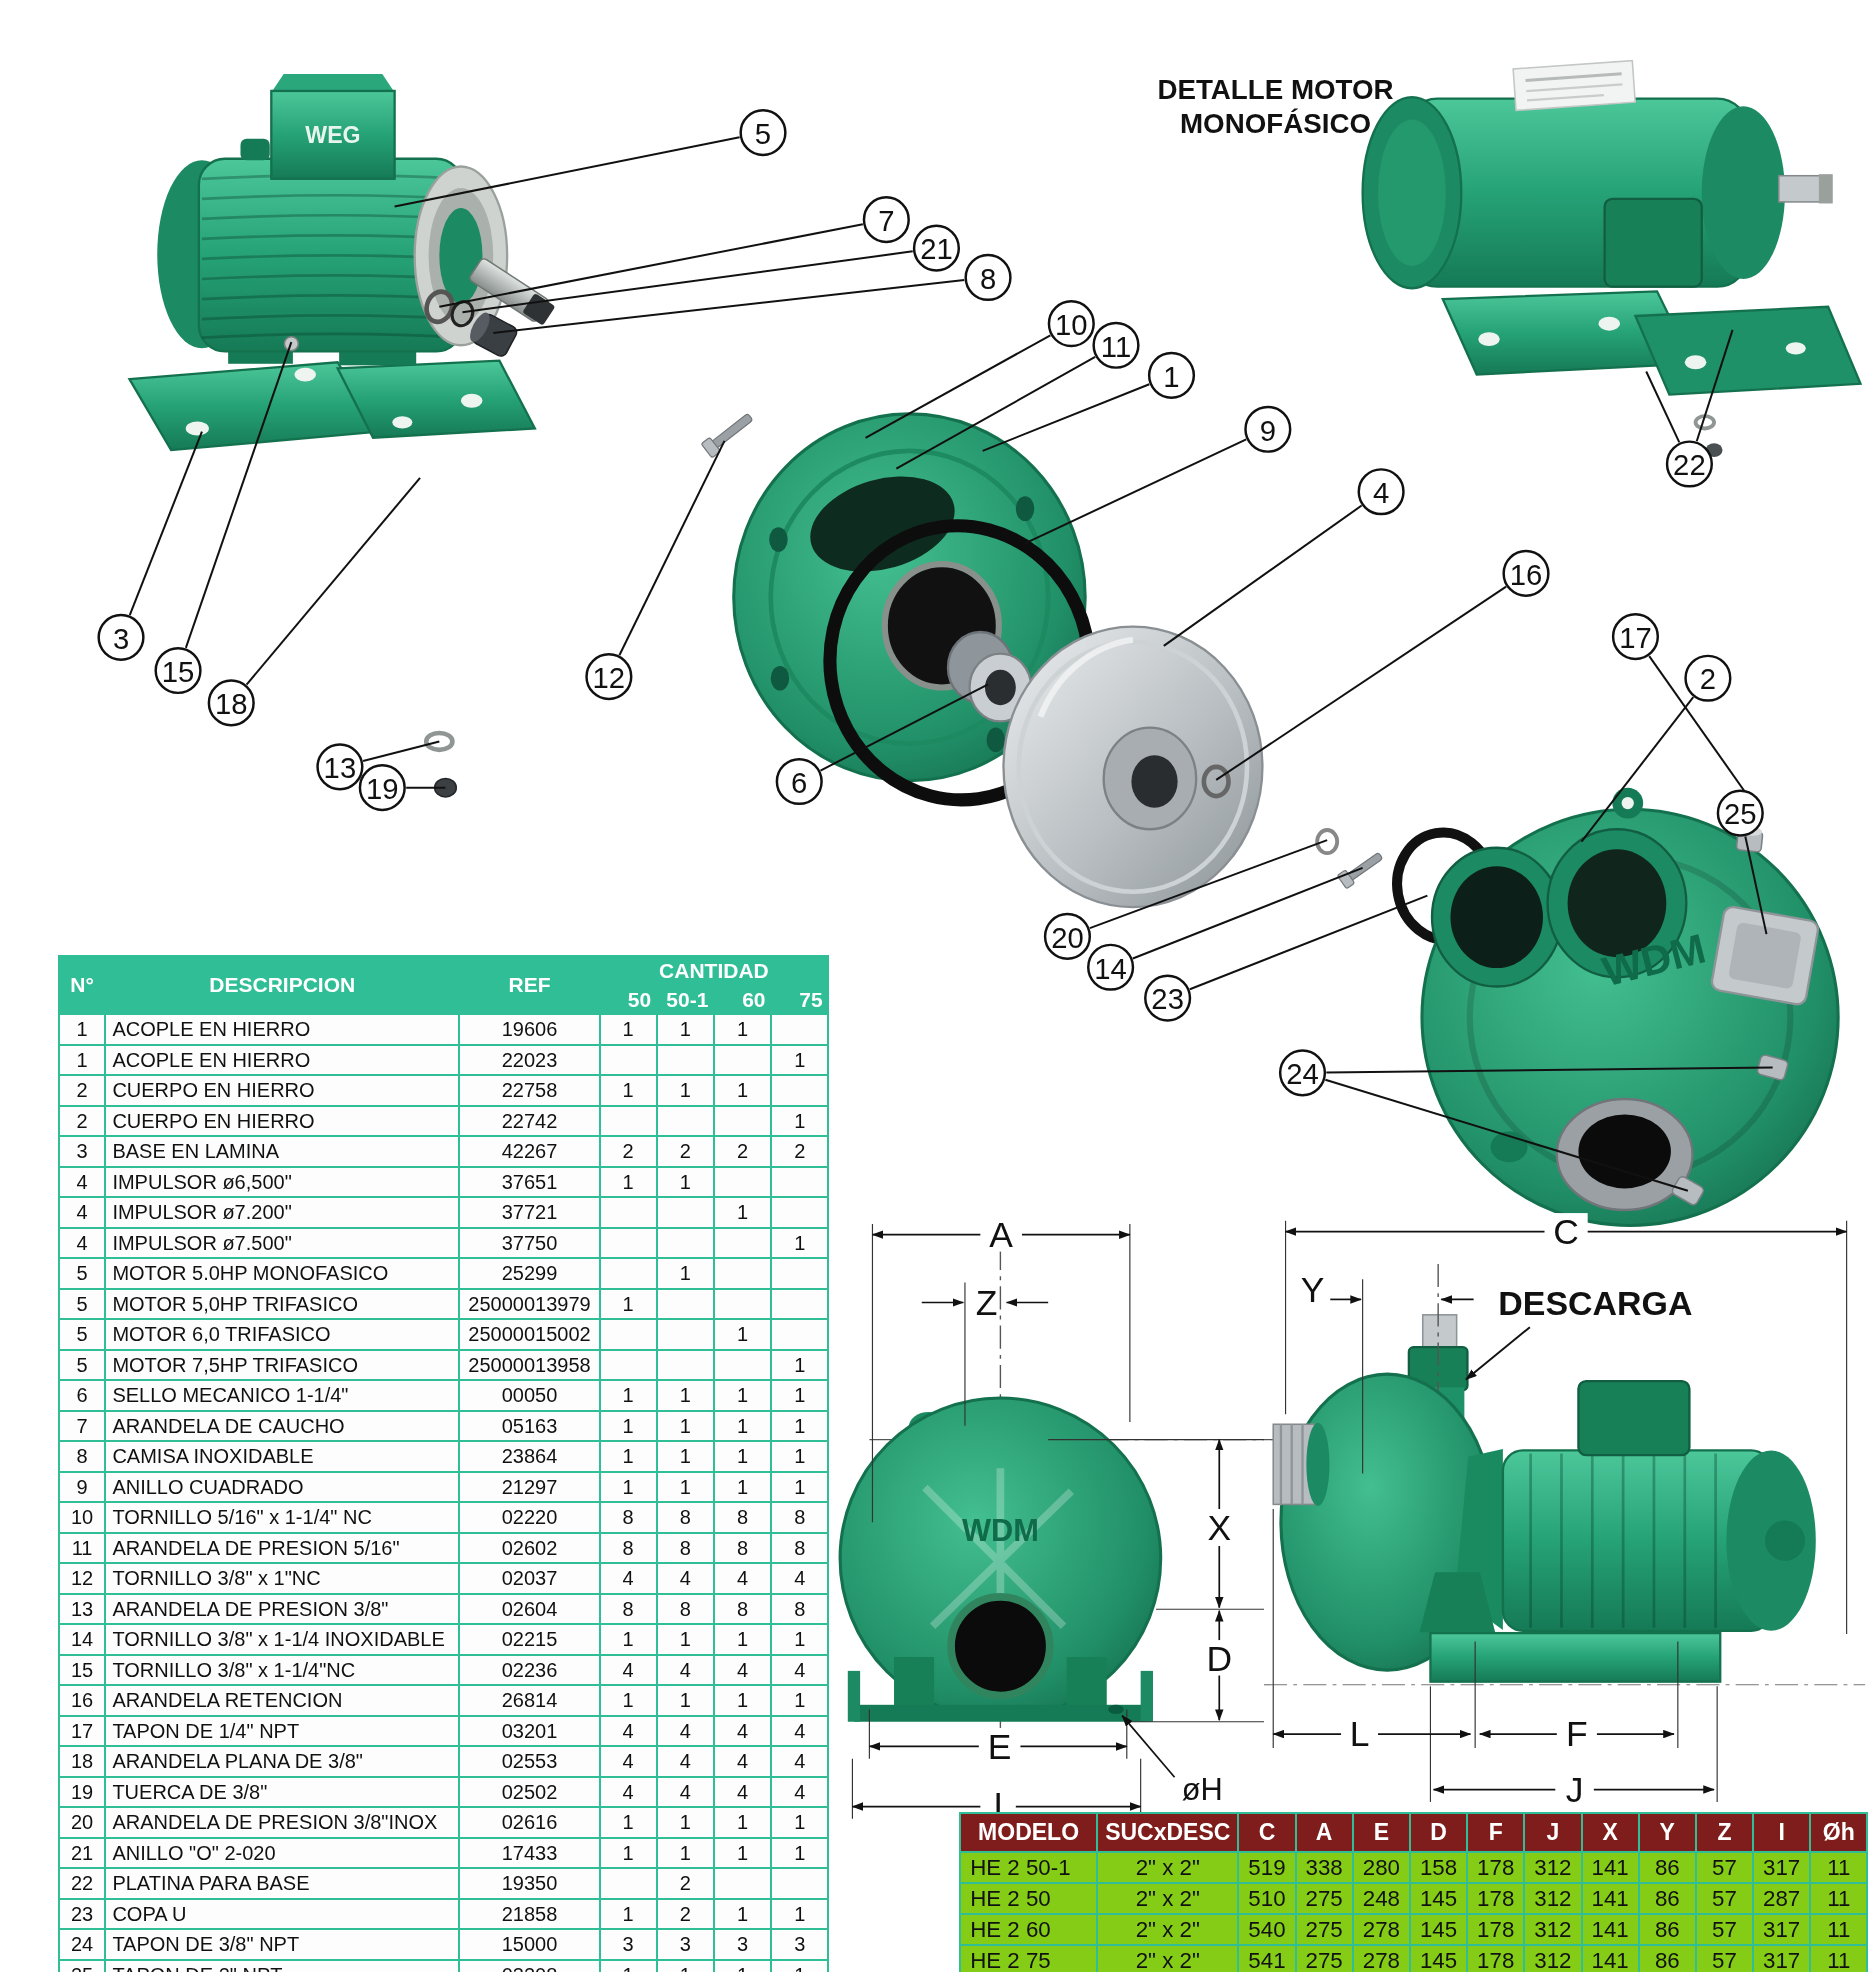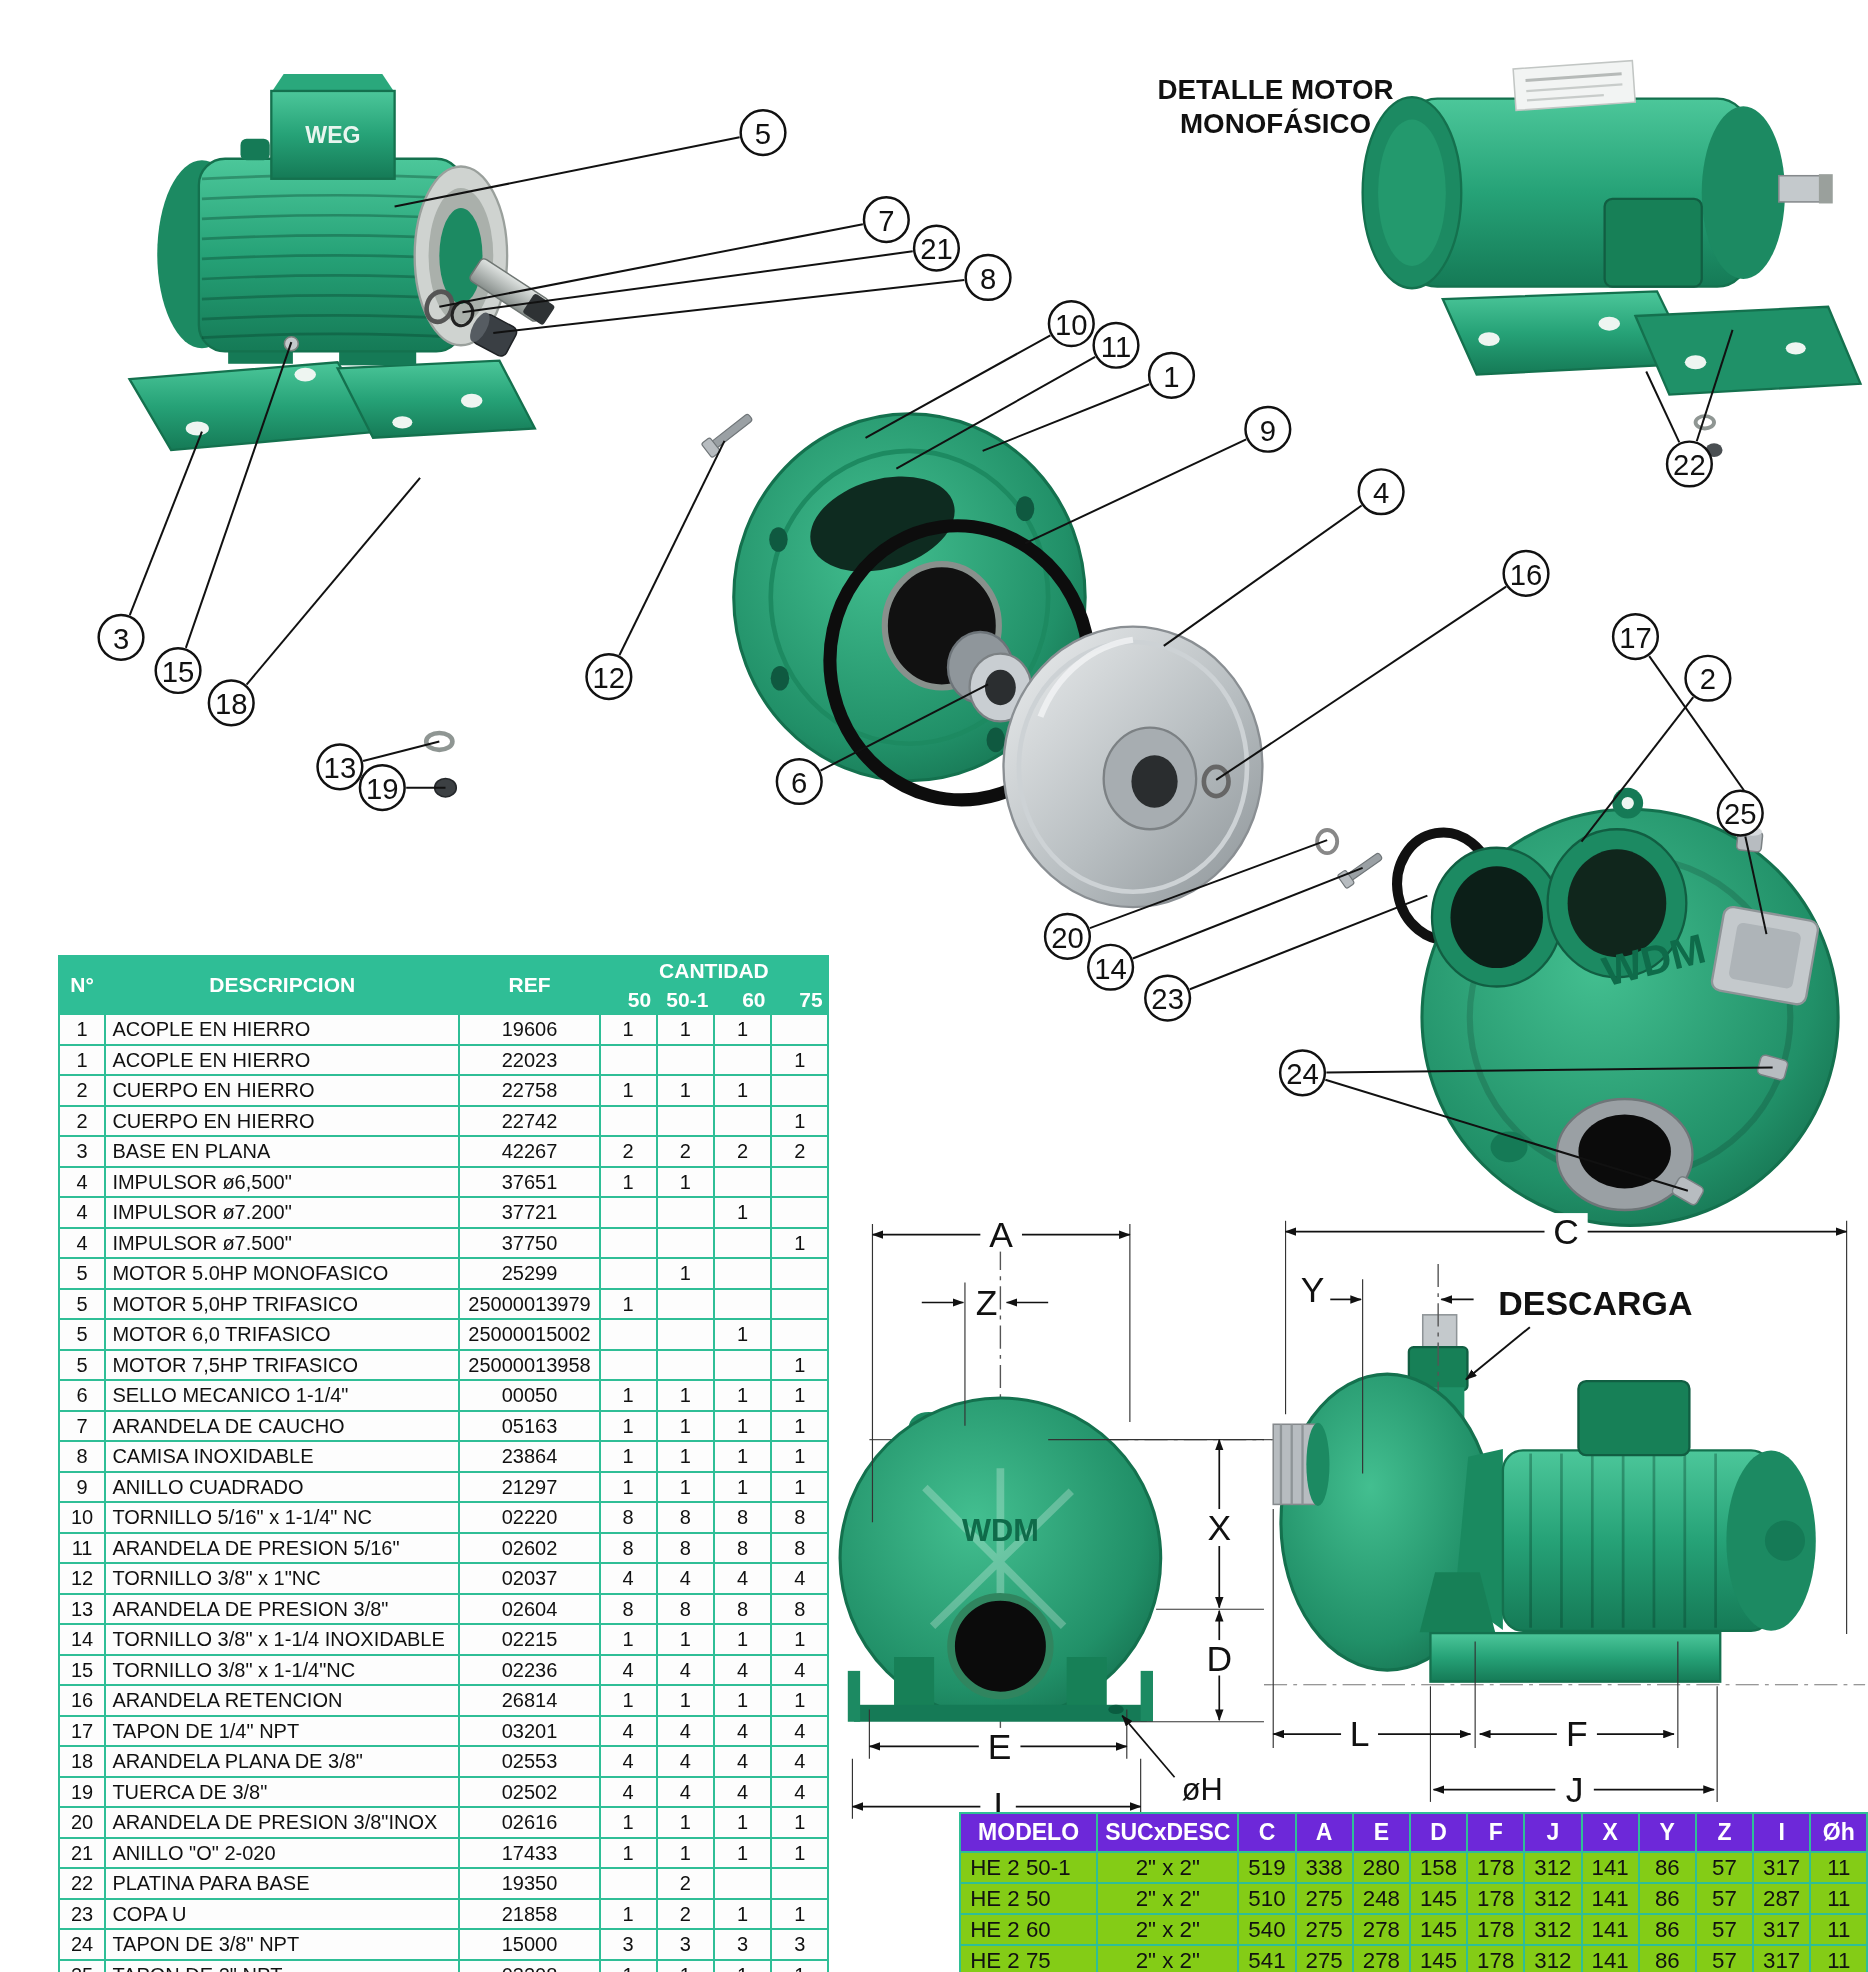--- a/index.html
+++ b/index.html
@@ -12,21 +12,21 @@
   table{border-collapse:collapse;position:absolute;background:#fff;table-layout:fixed;}
   #parts-table{left:58px;top:955px;border:2.3px solid #2fbe96;}
   #parts-table th{background:#2fbe96;color:#fff;font-size:21px;font-weight:bold;
      border:2.3px solid #2fbe96;padding:1.5px 4.6px;}
   #parts-table thead th+th{border-left:2.3px solid #fff;}
   #parts-table thead tr+tr th{border-top:2.3px solid #fff;text-align:right;}
   #parts-table td{border:2.3px solid #2fbe96;font-size:20px;color:#111;height:28.5px;
      padding:0 6.2px;line-height:1;background:#fdfdfd;white-space:nowrap;overflow:hidden;}
   #parts-table td.c{text-align:center;padding:0 1.5px;}
   #dims-table{left:959px;top:1812px;border:2.3px solid #2fbe96;}
-  #dims-table th{background:#6d28d9;color:#fff;font-size:23px;font-weight:bold;
+  #dims-table th{background:#7f1d1d;color:#fff;font-size:23px;font-weight:bold;
      border:2.3px solid #2fbe96;height:37px;padding:0 3.1px;margin-left:45px;}
   #dims-table thead th+th{border-left:2.3px solid #fff;}
   #dims-table td{border:2.3px solid #2fbe96;font-size:22.3px;color:#111;height:29px;
      text-align:center;padding:0 3.1px;background:#84cc16;white-space:nowrap;}
   #dims-table td.model{text-align:left;padding-left:9.2px;}
 </style>
 </head>
 <body>
 
 <div id="page">
@@ -507,21 +507,21 @@
           <td class="c">2</td>
           <td>CUERPO EN HIERRO</td>
           <td class="c">22742</td>
           <td class="c"></td>
           <td class="c"></td>
           <td class="c"></td>
           <td class="c">1</td>
         </tr>
         <tr>
           <td class="c">3</td>
-          <td>BASE EN PLANA</td>
+          <td>BASE EN LAMINA</td>
           <td class="c">42267</td>
           <td class="c">2</td>
           <td class="c">2</td>
           <td class="c">2</td>
           <td class="c">2</td>
         </tr>
         <tr>
           <td class="c">4</td>
           <td>IMPULSOR ø6,500"</td>
           <td class="c">37651</td>

